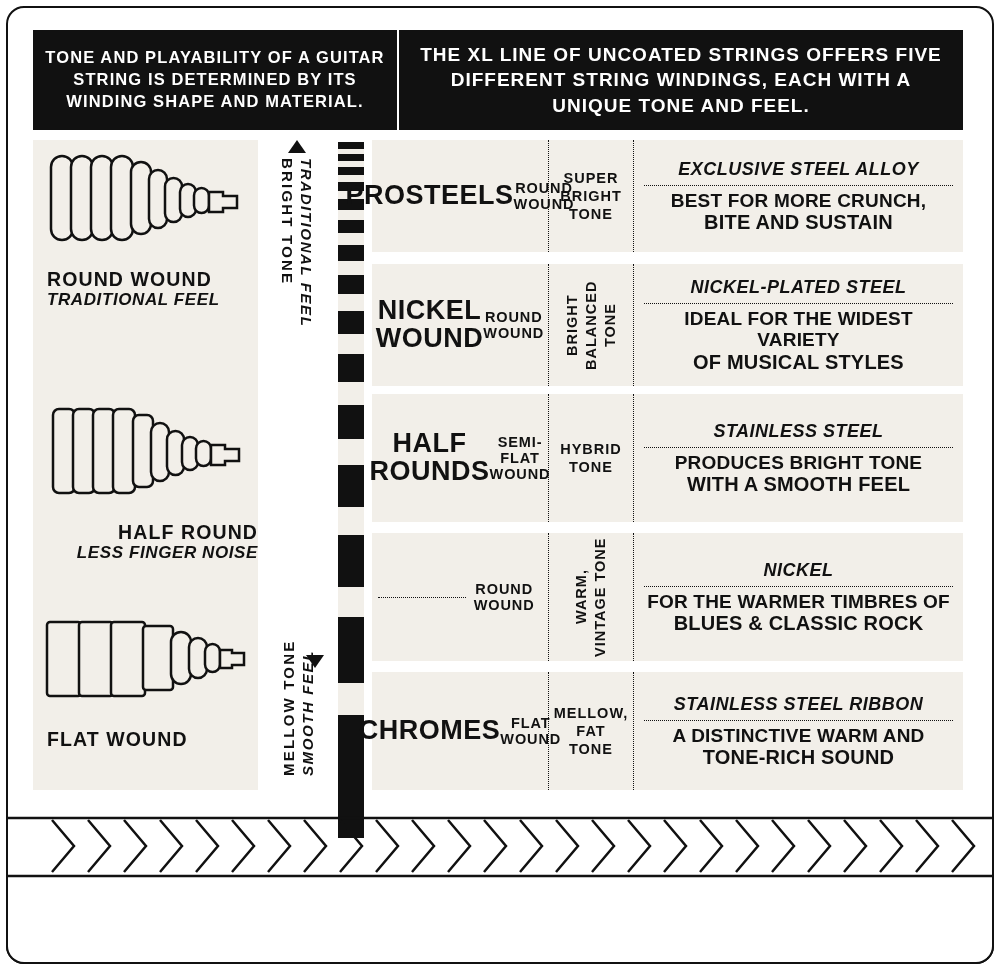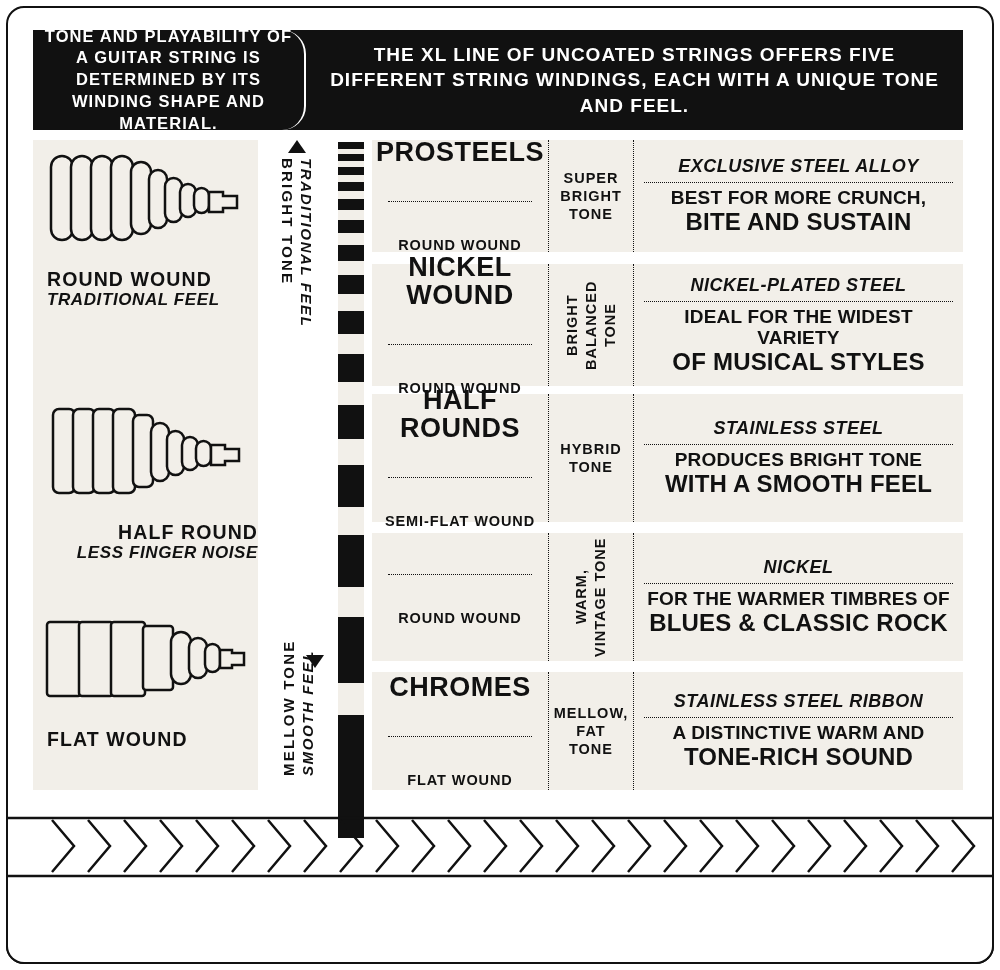--- a/index.html
+++ b/index.html
@@ -34,23 +34,22 @@
   }
   .header-left, .header-right {
     display: flex;
     align-items: center;
     justify-content: center;
     text-align: center;
     color: #fff;
     padding: 4px 10px;
   }
   .header-left {
-    width: 273px;
+    width: 366px;
     border-right: 2px solid #fff;
-    border-radius: 24px;
   }
   .header-right { flex: 1; }
   .header-left .txt {
     font-size: 16.5px;
     font-weight: bold;
     letter-spacing: 1.1px;
     line-height: 1.32;
     text-transform: uppercase;
   }
   .header-right .txt {
@@ -128,24 +127,23 @@
   }
   .row {
     position: absolute;
     left: 0; width: 591px;
     background: #f2efe9;
     display: flex;
     align-items: stretch;
   }
   .row .name-cell {
     width: 176px;
-    display: flex; flex-direction: column;
+    display: flex; flex-direction: row;
     align-items: center; justify-content: center;
     padding: 6px 6px;
-    gap: 29px;
   }
   .row .name-main {
     font-size: 27px; font-weight: bold; letter-spacing: 0.5px;
     color: #111; text-transform: uppercase; text-align: center;
     line-height: 1.02;
   }
   .row .name-rule {
     width: 88%; height: 0;
     border-top: 1.5px dotted #111;
     margin: 6px 0 6px 0;
@@ -186,21 +184,21 @@
     width: 100%; height: 0;
     border-top: 1.5px dotted #111;
     margin: 5px 0 5px 0;
   }
   .desc-line1 {
     font-size: 19px; font-weight: bold; letter-spacing: 0.2px;
     color: #111; text-transform: uppercase; text-align: center;
     line-height: 1.1;
   }
   .desc-line2 {
-    font-size: 24px; font-weight: bold; letter-spacing: 0.2px;
+    font-size: 20px; font-weight: bold; letter-spacing: 0.2px;
     color: #111; text-transform: uppercase; text-align: center;
     line-height: 1.1;
   }
 
   
   .bottom-strings {
     position: absolute;
     left: 8px; top: 812px;
     width: 984px; height: 70px;
   }

